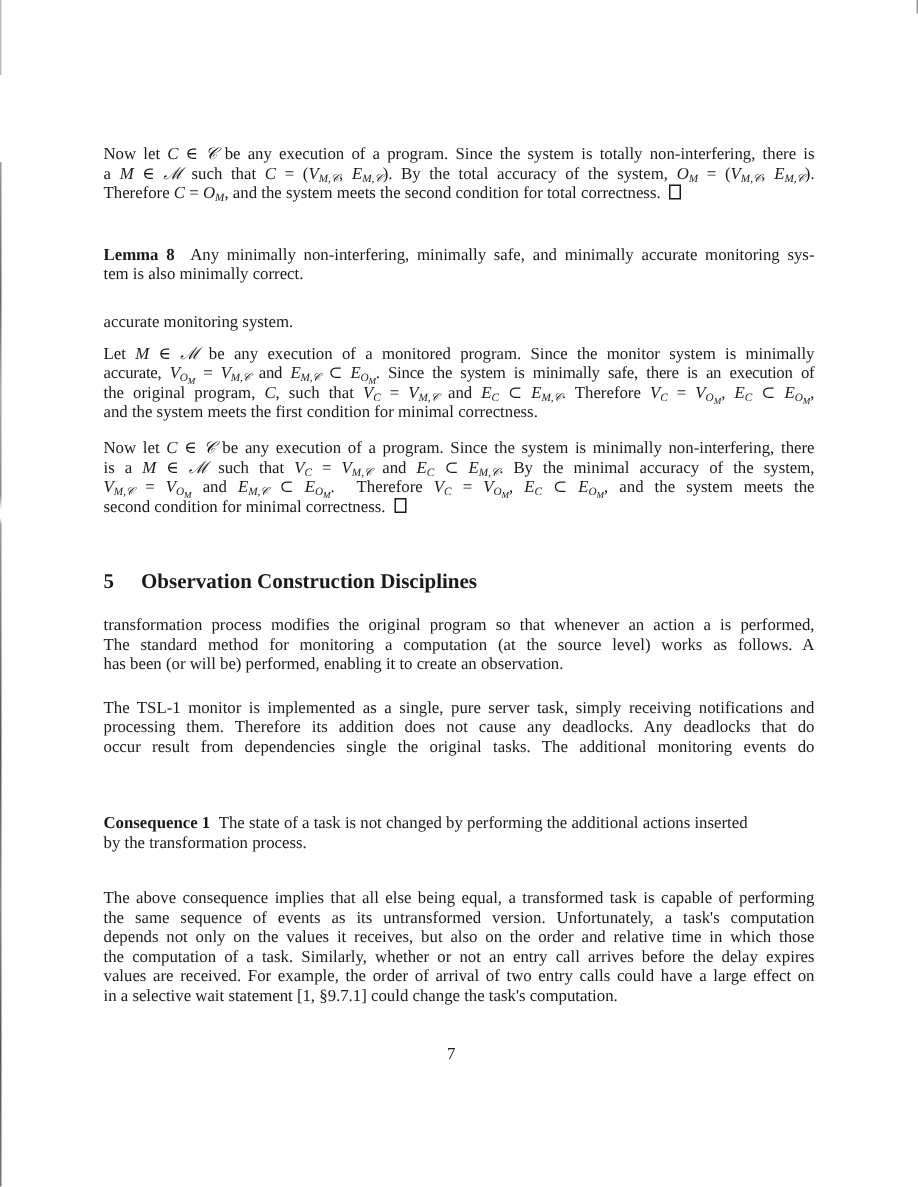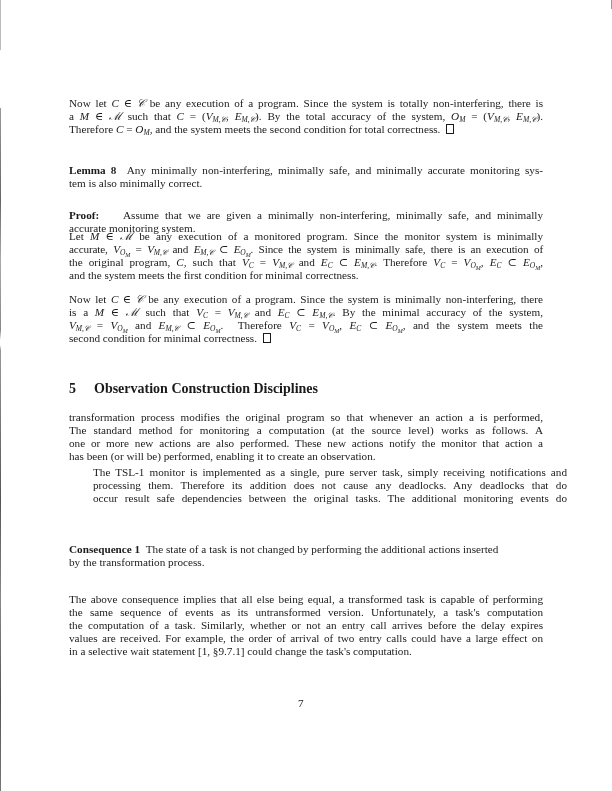--- a/index.html
+++ b/index.html
@@ -92,21 +92,20 @@
     <span class="line"><span>a</span> <span class="math">M</span> ∈ <span class="math">ℳ</span> <span>such that</span> <span class="math">C</span> = (<span class="math">V<sub>M,𝒞</sub></span>, <span class="math">E<sub>M,𝒞</sub></span><span>). By the total accuracy of the system,</span> <span class="math">O<sub>M</sub></span> = (<span class="math">V<sub>M,𝒞</sub></span>, <span class="math">E<sub>M,𝒞</sub></span>).</span>
     <span class="line last"><span>Therefore</span> <span class="math">C</span> = <span class="math">O<sub>M</sub></span><span>, and the system meets the second condition for total correctness.</span><span class="qed"></span></span>
   </div>
 
   <div class="block" style="top:164px;">
     <span class="line"><span class="bold">Lemma 8</span>&nbsp;&nbsp;<span class="ital">Any minimally non-interfering, minimally safe, and minimally accurate monitoring sys-</span></span>
     <span class="line last ital">tem is also minimally correct.</span>
   </div>
 
   <div class="block" style="top:209px;">
-    <span class="line"><span class="bold">Proof:</span>&nbsp;&nbsp;&nbsp;&nbsp;<span>Assume that we are given a minimally non-interfering, minimally safe, and minimally</span></span>
     <span class="line last">accurate monitoring system.</span>
   </div>
 
   <div class="block" style="top:230px;">
     <span class="line"><span>Let</span> <span class="math">M</span> ∈ <span class="math">ℳ</span> <span>be any execution of a monitored program. Since the monitor system is minimally</span></span>
     <span class="line" style="letter-spacing:-0.15px;"><span>accurate,</span> <span class="math">V<sub>O<sub>M</sub></sub></span> = <span class="math">V<sub>M,𝒞</sub></span> <span>and</span> <span class="math">E<sub>M,𝒞</sub></span> ⊂ <span class="math">E<sub>O<sub>M</sub></sub></span><span>. Since the system is minimally safe, there is an execution of</span></span>
     <span class="line"><span>the original program,</span> <span class="math">C</span><span>, such that</span> <span class="math">V<sub>C</sub></span> = <span class="math">V<sub>M,𝒞</sub></span> <span>and</span> <span class="math">E<sub>C</sub></span> ⊂ <span class="math">E<sub>M,𝒞</sub></span><span>. Therefore</span> <span class="math">V<sub>C</sub></span> = <span class="math">V<sub>O<sub>M</sub></sub></span>, <span class="math">E<sub>C</sub></span> ⊂ <span class="math">E<sub>O<sub>M</sub></sub></span>,</span>
     <span class="line last">and the system meets the first condition for minimal correctness.</span>
   </div>
 
@@ -117,37 +116,37 @@
     <span class="line last"><span>second condition for minimal correctness.</span><span class="qed"></span></span>
   </div>
 
   <div class="heading">
     <span class="num">5</span><span>Observation Construction Disciplines</span>
   </div>
 
   <div class="block" style="top:411px;">
     <span class="line">transformation process modifies the original program so that whenever an action a is performed,</span>
     <span class="line">The standard method for monitoring a computation (at the source level) works as follows. A</span>
-    <span class="line">one or more new actions are also performed. These new actions notify the monitor that action a</span>
     <span class="line last">has been (or will be) performed, enabling it to create an observation.</span>
   </div>
 
-  <div class="block" style="top:466px;margin-left:24px;">
+  <div class="block" style="top:466px;">
     <span class="line">The TSL-1 monitor is implemented as a single, pure server task, simply receiving notifications and</span>
     <span class="line">processing them. Therefore its addition does not cause any deadlocks. Any deadlocks that do</span>
-    <span class="line">occur result safe dependencies between the original tasks. The additional monitoring events do</span>
+    <span class="line">occur result from dependencies single the original tasks. The additional monitoring events do</span>
   </div>
 
   <div class="block" style="top:543px;">
     <span class="line" style="text-align-last:left;"><span class="bold">Consequence 1</span>&nbsp;&nbsp;<span class="ital">The state of a task is not changed by performing the additional actions inserted</span></span>
     <span class="line last ital">by the transformation process.</span>
   </div>
 
   <div class="block" style="top:593px;">
     <span class="line">The above consequence implies that all else being equal, a transformed task is capable of performing</span>
     <span class="line">the same sequence of events as its untransformed version. Unfortunately, a task's computation</span>
+    <span class="line">depends not only on the values it receives, but also on the order and relative time in which those</span>
     <span class="line">the computation of a task. Similarly, whether or not an entry call arrives before the delay expires</span>
     <span class="line">values are received. For example, the order of arrival of two entry calls could have a large effect on</span>
     <span class="line last">in a selective wait statement [1, §9.7.1] could change the task's computation.</span>
   </div>
 
   <div class="page-number">7</div>
 </div>
 
 </body></html>

